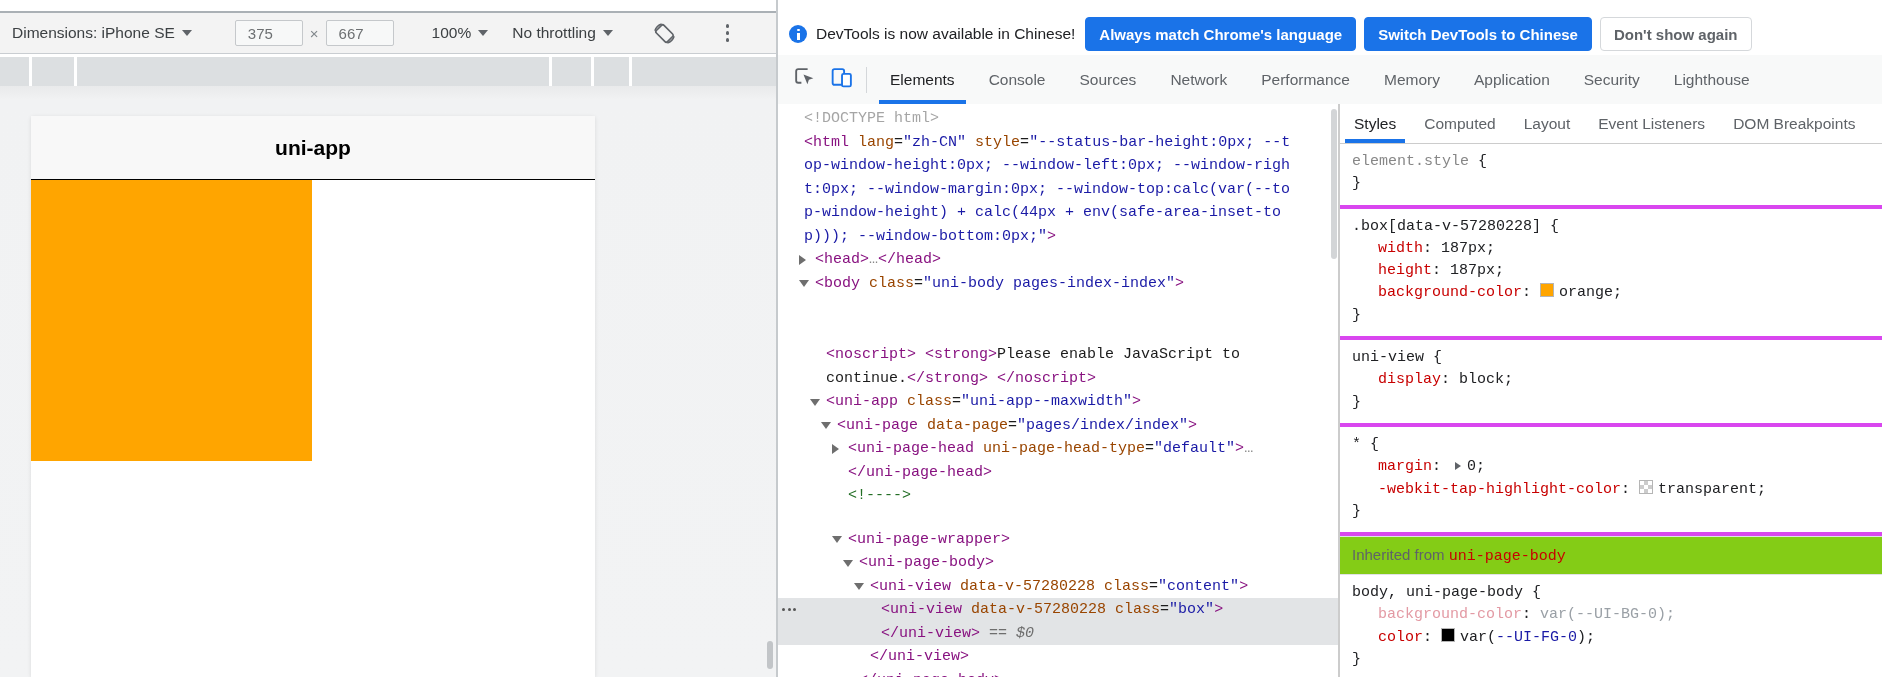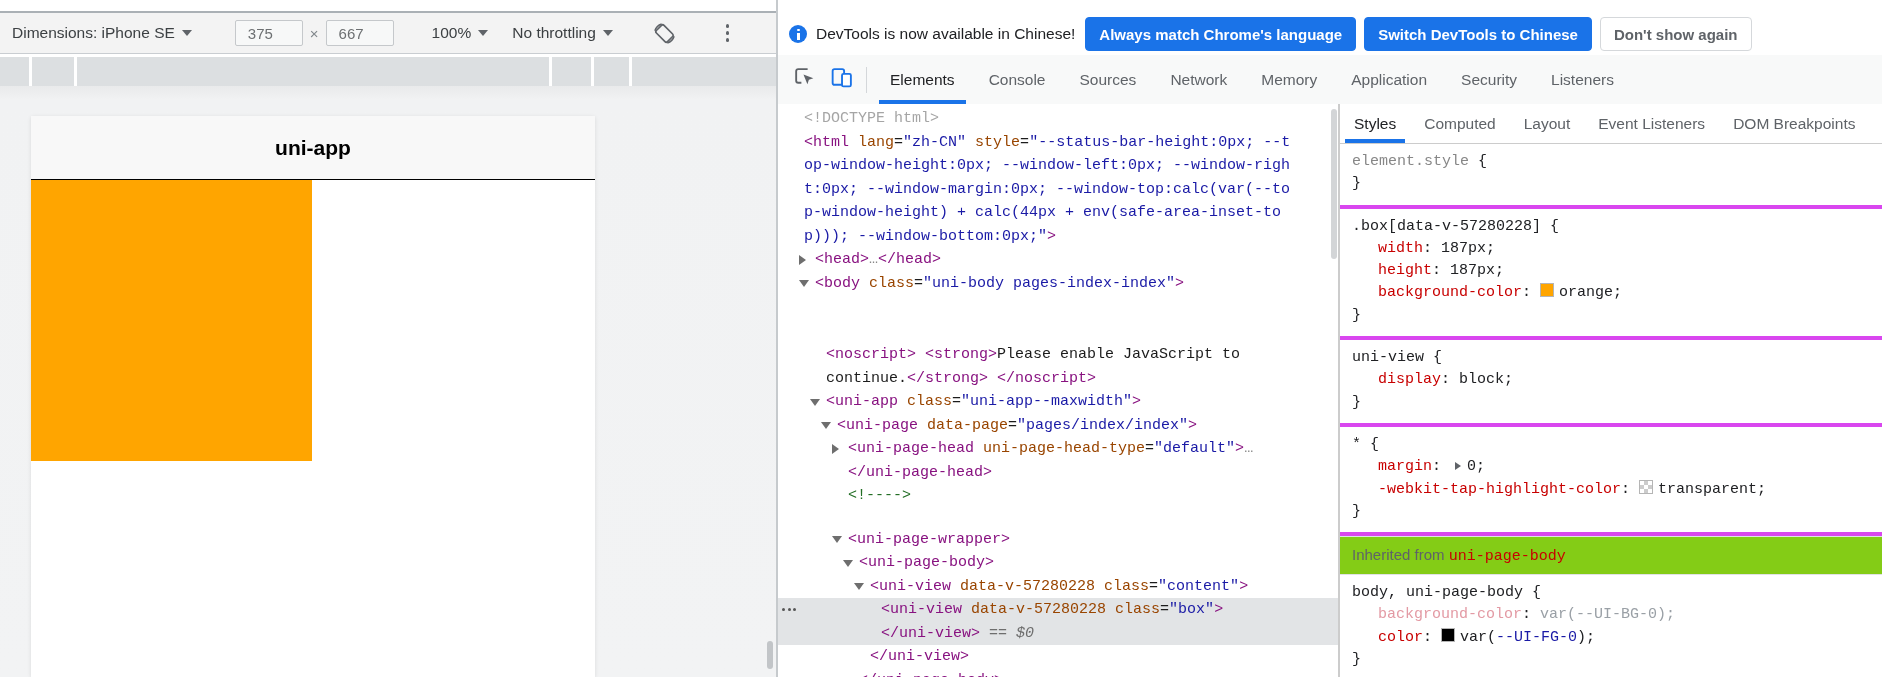--- a/index.html
+++ b/index.html
@@ -182,24 +182,25 @@
           <rect x="3.5" y="4" width="11" height="15" rx="1.8" fill="none" stroke="#1a73e8" stroke-width="1.8"></rect>
           <rect x="12.5" y="8.5" width="8.5" height="12" rx="1.4" fill="#fff" stroke="#1a73e8" stroke-width="1.8"></rect>
         </svg>
       </span>
       <span class="tr-sep"></span>
       <div id="main-tabs" style="display:flex;height:49px;">
           <div class="tab active">Elements</div>
           <div class="tab">Console</div>
           <div class="tab">Sources</div>
           <div class="tab">Network</div>
+          <div class="tab">Performance</div>
           <div class="tab">Memory</div>
           <div class="tab">Application</div>
           <div class="tab">Security</div>
-          <div class="tab">Listeners</div>
+          <div class="tab">Lighthouse</div>
         </div>
     </div>
 
     <div id="main-area">
       <div id="code-panel">
         <div id="code-lines">
             <div class="code-line" style="padding-left: 26px;"><span class="tk-doc">&lt;!DOCTYPE html&gt;</span></div>
             <div class="code-line" style="padding-left: 26px;"><span class="tk-tag">&lt;html</span><span class="tk-plain"> </span><span class="tk-attr">lang</span><span class="tk-plain">=</span><span class="tk-val">"zh-CN"</span><span class="tk-plain"> </span><span class="tk-attr">style</span><span class="tk-plain">=</span><span class="tk-val">"--status-bar-height:0px; --t</span></div>
             <div class="code-line" style="padding-left: 26px;"><span class="tk-val">op-window-height:0px; --window-left:0px; --window-righ</span></div>
             <div class="code-line" style="padding-left: 26px;"><span class="tk-val">t:0px; --window-margin:0px; --window-top:calc(var(--to</span></div>

